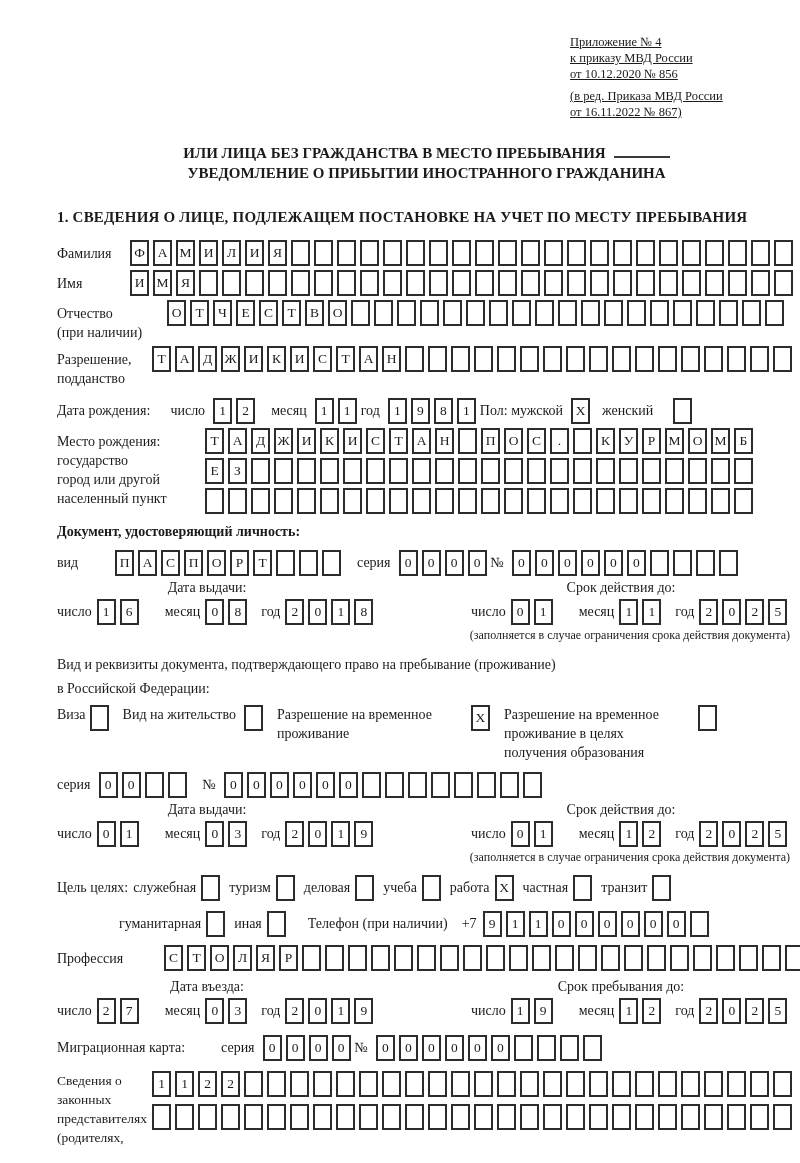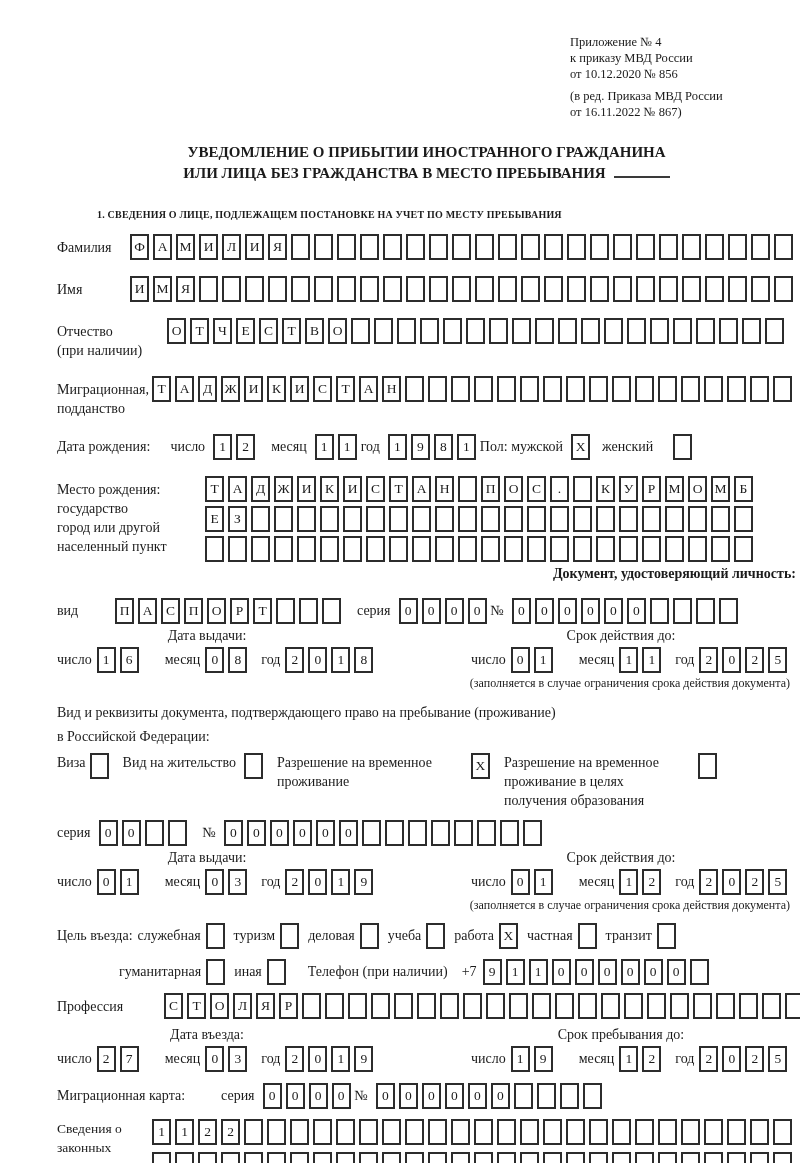--- a/index.html
+++ b/index.html
@@ -6,51 +6,51 @@
   html,body { background:#ffffff; }
   body {
     width:800px; height:1163px; overflow:hidden;
     font-family:"Liberation Serif", "DejaVu Serif", serif;
     color:#1b1b1b; font-size:14px;
     position:relative;
   }
   .page { padding:34px 4px 0 57px; }
 
   
-  .hdr-note { width:190px; margin-left:auto; margin-right:36px; font-size:12.5px; line-height:16px; }
+  .hdr-note { width:190px; margin-left:auto; margin-right:36px; font-size:12.5px; line-height:16px;text-decoration:underline; }
   .hdr-note .amend { margin-top:6px; }
   .form-label { text-align:right; margin:20px 34px 0 0; font-weight:bold; font-size:14px; letter-spacing:.5px; }
 
   
   .title { text-align:center; font-weight:bold; font-size:15px; line-height:20px; margin-top:22px; }
   .title-underline { display:inline-block; width:56px; border-bottom:2px solid #3a3a3a; height:14px; margin-left:8px; }
-  .section-heading { font-weight:bold; font-size:10px; margin-top:26px; letter-spacing:.2px;margin-left:40px; }
+  .section-heading { font-weight:bold; font-size:15px; margin-top:26px; letter-spacing:.2px; }
 
   
   .cells { display:inline-flex; vertical-align:middle; }
   .cb {
     display:inline-block; width:15px; height:22px; border:2px solid #2c2c2c;
     margin-right:4px; text-align:center; line-height:22px; font-size:13.5px;
     background:#fff; flex:0 0 auto;
   }
   .cb.chk { margin-right:0; }
   .lbl { display:inline-block; vertical-align:middle; }
 
   
-  .frow { display:flex; align-items:flex-start; margin-top:16px; }
+  .frow { display:flex; align-items:flex-start; margin-top:4px; }
   .frow .label-col { flex:0 0 auto; padding-top:4px; line-height:19px; }
   .w73 { width:73px; } .w110 { width:110px; } .w95 { width:95px; } .w148 { width:148px; } .w85 { width:85px; }
   .stack { display:flex; flex-direction:column; }
   .stack .cells { margin-bottom:4px; }
 
-  .inline-row { margin-top:16px; display:flex; align-items:center; flex-wrap:nowrap; }
+  .inline-row { margin-top:10px; display:flex; align-items:center; flex-wrap:nowrap; }
   .inline-row .lbl { margin-right:8px; }
   .gap12 { margin-left:12px; }
 
-  .doc-heading { text-align:right; font-weight:bold; font-size:14px; margin-top:0; }
+  .doc-heading { text-align:left; font-weight:bold; font-size:14px; margin-top:6px; }
 
   
   .two-col { display:flex; margin-top:4px; }
   .col-left { width:392px; flex:0 0 auto; }
   .col-right { flex:1 1 auto; padding-left:22px; }
   .dg-heading { text-align:center; width:300px; font-size:14px; }
   .dg-row { display:flex; align-items:center; margin-top:3px; }
   .dg-row .lbl { margin-right:5px; }
   .dg-row .cells { margin-right:10px; }
   .note-right { text-align:right; font-size:12px; margin:3px 6px 0 0; }
@@ -79,22 +79,22 @@
   <div class="hdr-note">
     <div>Приложение № 4</div>
     <div>к приказу МВД России</div>
     <div>от 10.12.2020 № 856</div>
     <div class="amend">(в ред. Приказа МВД России</div>
     <div>от 16.11.2022 № 867)</div>
   </div>
 
 
   <div class="title">
+    <div><span>ИЛИ ЛИЦА БЕЗ ГРАЖДАНСТВА В МЕСТО ПРЕБЫВАНИЯ</span><span class="title-underline"></span></div>
     <div>УВЕДОМЛЕНИЕ О ПРИБЫТИИ ИНОСТРАННОГО ГРАЖДАНИНА</div>
-    <div><span>ИЛИ ЛИЦА БЕЗ ГРАЖДАНСТВА В МЕСТО ПРЕБЫВАНИЯ</span><span class="title-underline"></span></div>
   </div>
 
   <div class="section-heading">1. СВЕДЕНИЯ О ЛИЦЕ, ПОДЛЕЖАЩЕМ ПОСТАНОВКЕ НА УЧЕТ ПО МЕСТУ ПРЕБЫВАНИЯ</div>
 
   <div class="frow" style="margin-top:14px;">
     <div class="label-col w73">Фамилия</div>
     <div class="cells">
         <span class="cb">Ф</span>
         <span class="cb">А</span>
         <span class="cb">М</span>
@@ -193,21 +193,21 @@
         <span class="cb"></span>
         <span class="cb"></span>
         <span class="cb"></span>
         <span class="cb"></span>
         <span class="cb"></span>
       </div>
   </div>
 
   <div class="frow">
     <div class="label-col w95">
-      <div>Миграционная,</div>
+      <div>Разрешение,</div>
       <div>подданство</div>
     </div>
     <div class="cells">
         <span class="cb">Т</span>
         <span class="cb">А</span>
         <span class="cb">Д</span>
         <span class="cb">Ж</span>
         <span class="cb">И</span>
         <span class="cb">К</span>
         <span class="cb">И</span>
@@ -528,21 +528,21 @@
             <span class="cb">0</span>
             <span class="cb">2</span>
             <span class="cb">5</span>
           </span>
       </div>
     </div>
   </div>
   <div class="note-right">(заполняется в случае ограничения срока действия документа)</div>
 
   <div class="purpose-row">
-    <span class="lbl">Цель въезда:</span>
+    <span class="lbl">Цель целях:</span>
     <span class="plbl first" style="margin-left:5px;">служебная</span>
     <span class="cb chk"></span>
     <span class="plbl">туризм</span>
     <span class="cb chk"></span>
     <span class="plbl">деловая</span>
     <span class="cb chk"></span>
     <span class="plbl">учеба</span>
     <span class="cb chk"></span>
     <span class="plbl">работа</span>
     <span class="cb chk">X</span>

